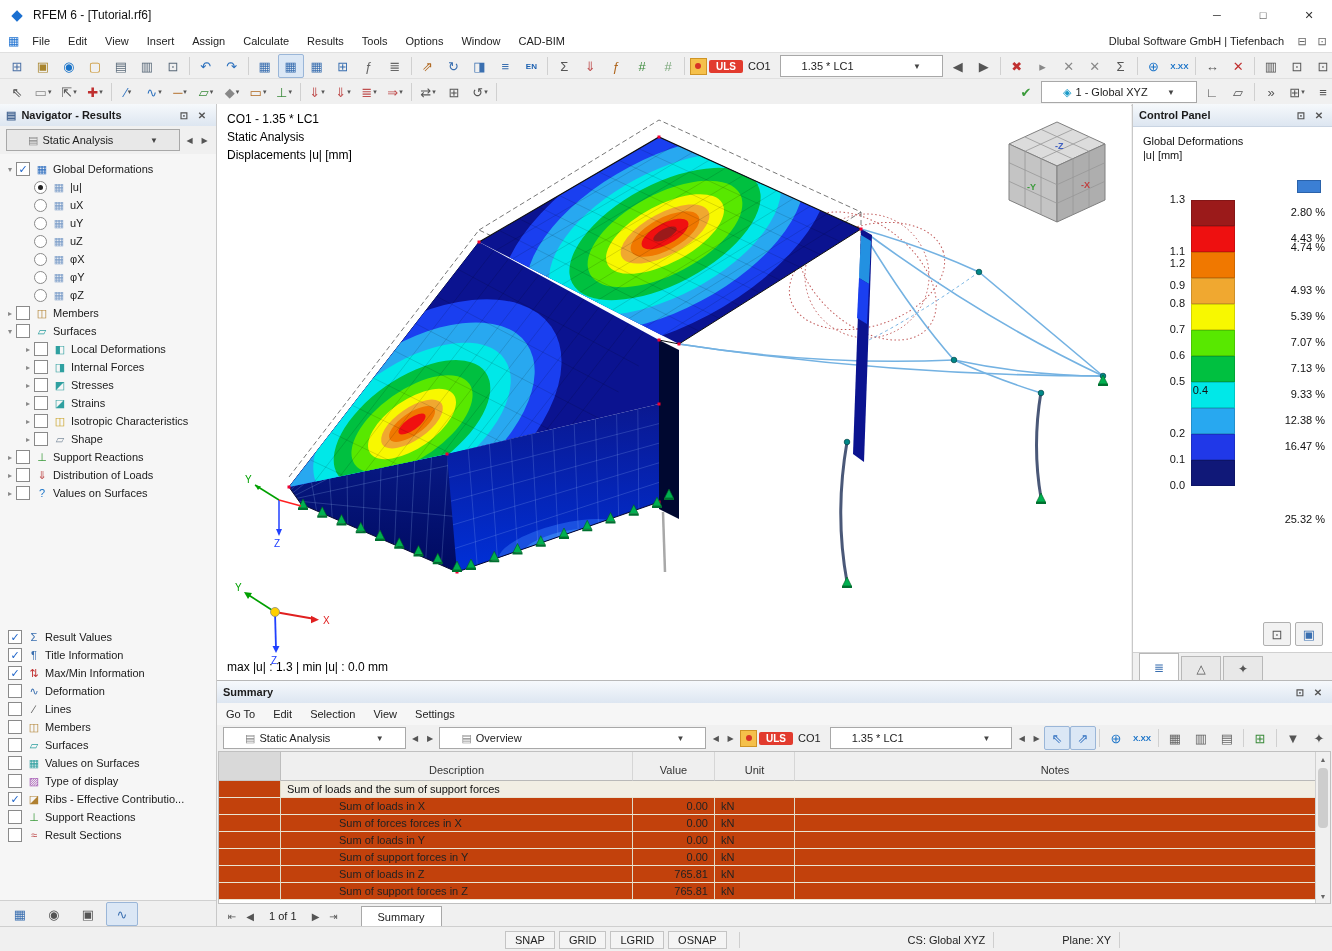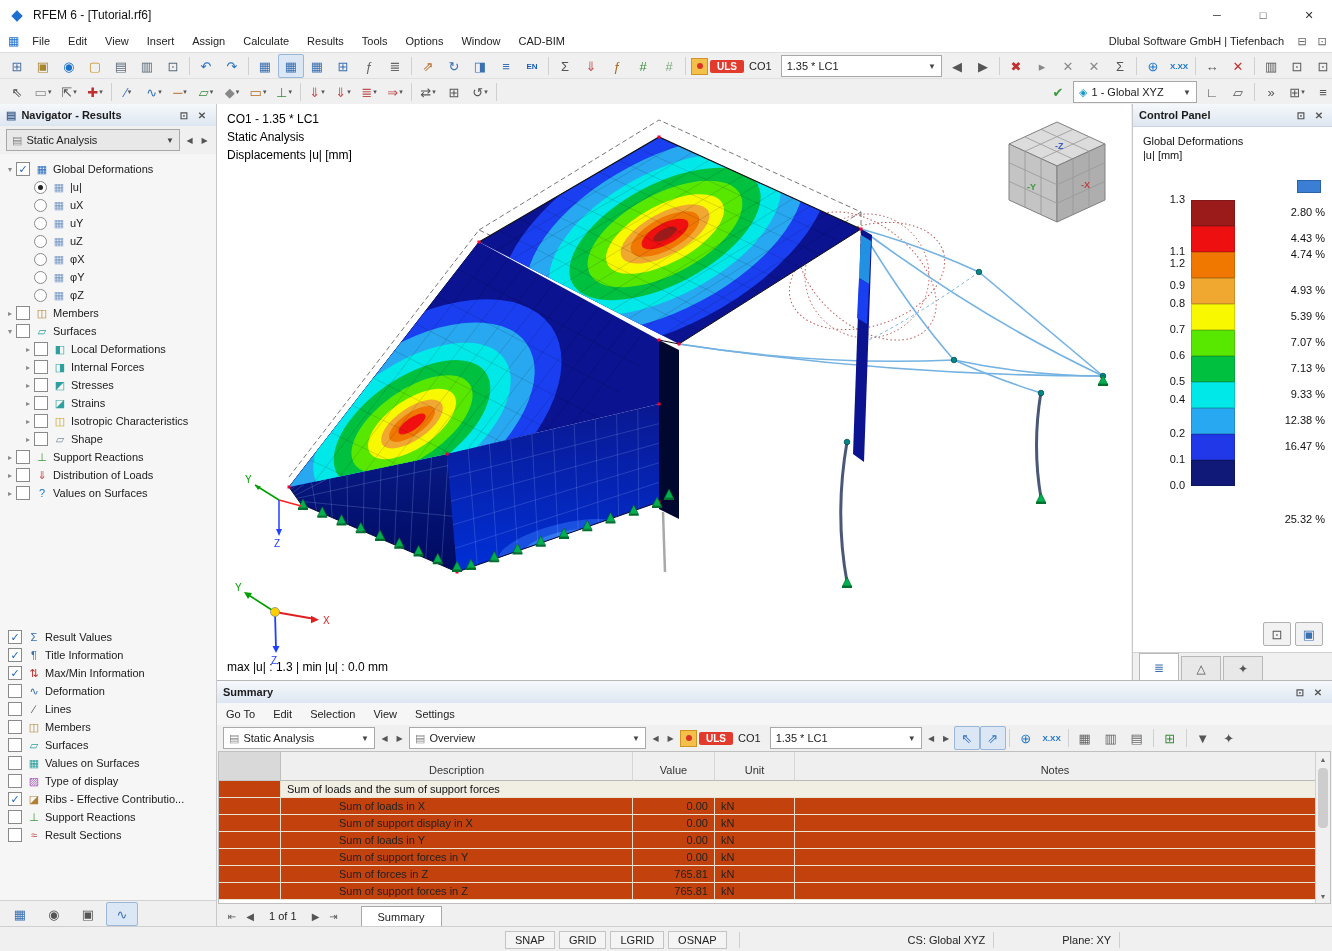--- a/index.html
+++ b/index.html
@@ -20,21 +20,21 @@
   .mini-ic{width:20px;height:18px;display:inline-flex;align-items:center;justify-content:center;color:#666;font-size:11px;}
   
   .toolbar{left:0;width:1332px;height:26px;background:#f0f0f0;display:flex;align-items:center;padding-left:4px;overflow:hidden;}
   #toolbar1{top:52px;border-top:1px solid #e0e0e0;}
   #toolbar2{top:78px;border-top:1px solid #e0e0e0;border-bottom:1px solid #d5d5d5;}
   .icon-btn{min-width:24px;height:22px;display:inline-flex;align-items:center;justify-content:center;font-size:13px;border-radius:2px;border:1px solid transparent;cursor:default;}
   .icon-btn.active{background:#dbe7f5;border:1px solid #9ab6d8;}
   .icon-btn .tiny-caret{font-size:7px;color:#555;margin-left:1px;}
   .icon-txt{font-size:8px;font-weight:bold;letter-spacing:0;}
   .sep{display:inline-block;width:1px;height:18px;background:#d0d0d0;margin:0 3px;}
-  .combo{display:inline-flex;align-items:center;background:#fff;border:1px solid #a8a8a8;height:20px;padding:0 5px;margin:0 2px;}
+  .combo{display:inline-flex;align-items:center;background:#fff;border:1px solid #a8a8a8;height:20px;padding:0 21px;margin:0 2px;}
   .combo .cv{font-size:11px;white-space:nowrap;overflow:hidden;}
   .combo .dd{font-size:8px;color:#444;margin-left:auto;padding-left:6px;}
   .combo .cic{font-size:11px;margin-right:4px;}
   .mini-btn{width:15px;height:20px;display:inline-flex;align-items:center;justify-content:center;font-size:8px;color:#555;}
   .uls-wrap{display:inline-flex;align-items:center;margin:0 2px;}
   .uls-y{width:15px;height:15px;background:#f5c04a;border:1px solid #cf9425;display:inline-flex;align-items:center;justify-content:center;margin-right:2px;}
   .uls-y i{width:6px;height:6px;background:#d83326;border-radius:50%;}
   .uls-r{background:#e23b2e;color:#fff;font-weight:bold;font-size:10px;padding:1px 7px;border-radius:2px;}
   .co-label{font-size:11px;padding:0 5px;}
   
@@ -900,21 +900,21 @@
       <div>Global Deformations</div>
       <div>|u| [mm]</div>
     </div>
     <div id="cp-marker"></div>
     <div id="cp-scale">
         <div class="scale-band" style="top: 0px; background: rgb(155, 26, 26);"></div>
         <div class="scale-pct" style="top: 6px;">2.80 %</div>
         <div class="scale-band" style="top: 26px; background: rgb(238, 16, 16);"></div>
         <div class="scale-pct" style="top: 32px;">4.43 %</div>
         <div class="scale-band" style="top: 52px; background: rgb(240, 120, 0);"></div>
-        <div class="scale-pct" style="top: 48px;">4.74 %</div>
+        <div class="scale-pct" style="top: 41px;">4.74 %</div>
         <div class="scale-band" style="top: 78px; background: rgb(240, 168, 48);"></div>
         <div class="scale-pct" style="top: 84px;">4.93 %</div>
         <div class="scale-band" style="top: 104px; background: rgb(248, 248, 0);"></div>
         <div class="scale-pct" style="top: 110px;">5.39 %</div>
         <div class="scale-band" style="top: 130px; background: rgb(88, 232, 0);"></div>
         <div class="scale-pct" style="top: 136px;">7.07 %</div>
         <div class="scale-band" style="top: 156px; background: rgb(0, 192, 64);"></div>
         <div class="scale-pct" style="top: 162px;">7.13 %</div>
         <div class="scale-band" style="top: 182px; background: rgb(0, 232, 232);"></div>
         <div class="scale-pct" style="top: 188px;">9.33 %</div>
@@ -925,21 +925,21 @@
         <div class="scale-band" style="top: 260px; background: rgb(16, 24, 120);"></div>
         <div class="scale-pct" style="top: 281px; margin-top: 32px;">25.32 %</div>
         <div class="scale-bound" style="top: -7px;">1.3</div>
         <div class="scale-bound" style="top: 19px; margin-top: 38px;">1.2</div>
         <div class="scale-bound" style="top: 45px;">1.1</div>
         <div class="scale-bound" style="top: 79px;">0.9</div>
         <div class="scale-bound" style="top: 97px;">0.8</div>
         <div class="scale-bound" style="top: 123px;">0.7</div>
         <div class="scale-bound" style="top: 149px;">0.6</div>
         <div class="scale-bound" style="top: 175px;">0.5</div>
-        <div class="scale-bound" style="top: 193px;">0.4</div>
+        <div class="scale-bound" style="top: 184px; padding-left: 23px;">0.4</div>
         <div class="scale-bound" style="top: 227px;">0.2</div>
         <div class="scale-bound" style="top: 253px;">0.1</div>
         <div class="scale-bound" style="top: 279px;">0.0</div>
       </div>
     <div id="cp-btns">
       <span class="icon-btn" style="color:#555">⊡</span>
       <span class="icon-btn" style="color:#3a6fb0">▣</span>
     </div>
     <div id="cp-tabs">
         <span class="cp-tab active">
@@ -1041,39 +1041,39 @@
           <div class="td gutter"></div>
           <div class="td sec pad" style="grid-column: 2 / span 4;">Sum of loads and the sum of support forces</div>
           <div class="td"></div>
           <div class="td gutter"></div>
           <div class="td ind">Sum of loads in X</div>
           <div class="td right">0.00</div>
           <div class="td pad">kN</div>
           <div class="td pad"></div>
           <div class="td"></div>
           <div class="td gutter"></div>
-          <div class="td ind">Sum of support display in X</div>
+          <div class="td ind">Sum of forces forces in X</div>
           <div class="td right">0.00</div>
           <div class="td pad">kN</div>
           <div class="td pad"></div>
           <div class="td"></div>
           <div class="td gutter"></div>
           <div class="td ind">Sum of loads in Y</div>
           <div class="td right">0.00</div>
           <div class="td pad">kN</div>
           <div class="td pad"></div>
           <div class="td"></div>
           <div class="td gutter"></div>
           <div class="td ind">Sum of support forces in Y</div>
           <div class="td right">0.00</div>
           <div class="td pad">kN</div>
           <div class="td pad"></div>
           <div class="td"></div>
           <div class="td gutter"></div>
-          <div class="td ind">Sum of forces in Z</div>
+          <div class="td ind">Sum of loads in Z</div>
           <div class="td right">765.81</div>
           <div class="td pad">kN</div>
           <div class="td pad"></div>
           <div class="td"></div>
           <div class="td gutter"></div>
           <div class="td ind">Sum of support forces in Z</div>
           <div class="td right">765.81</div>
           <div class="td pad">kN</div>
           <div class="td"></div>
         </div>

